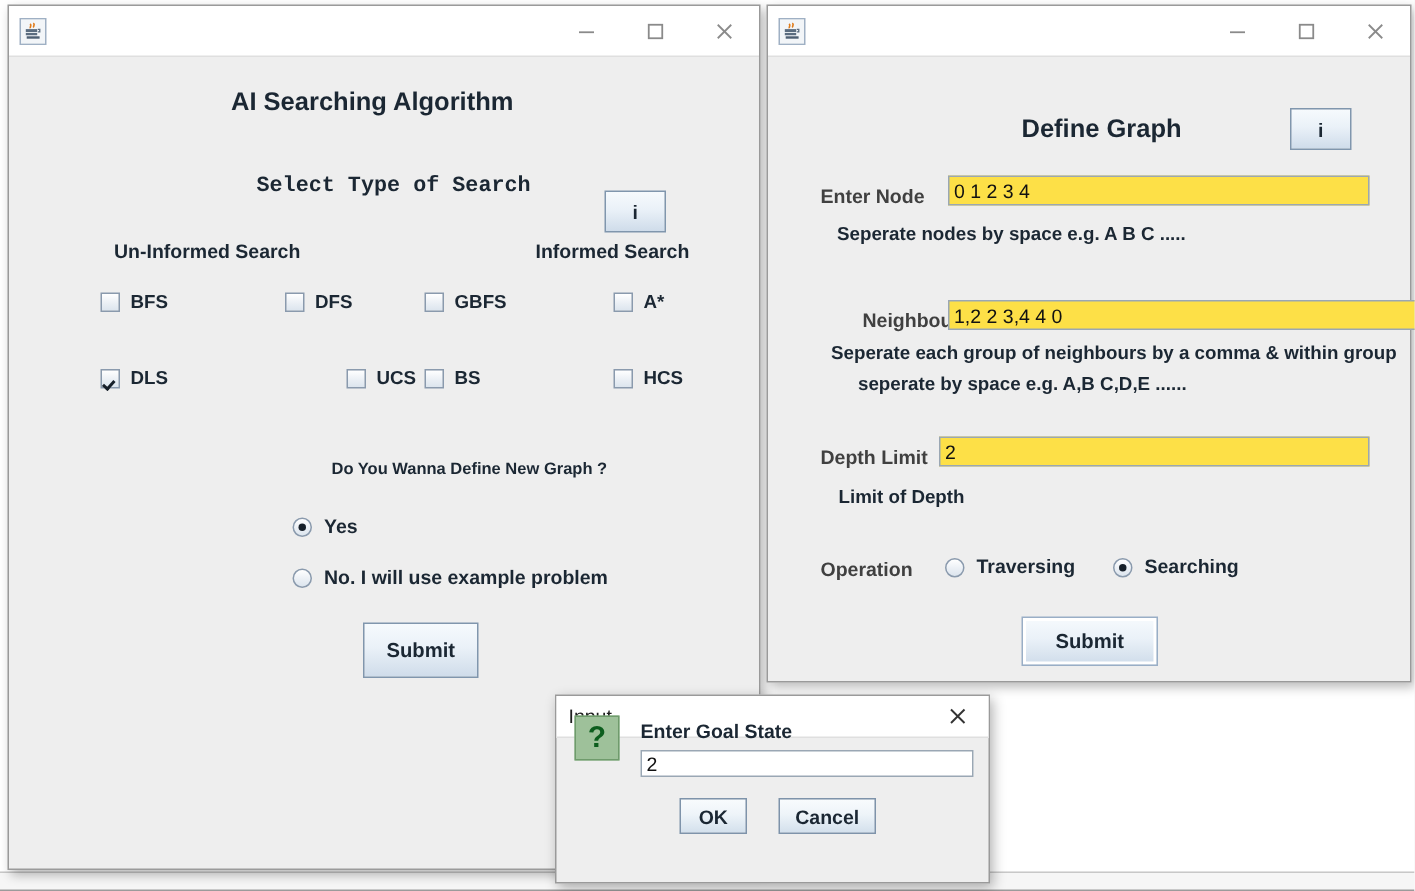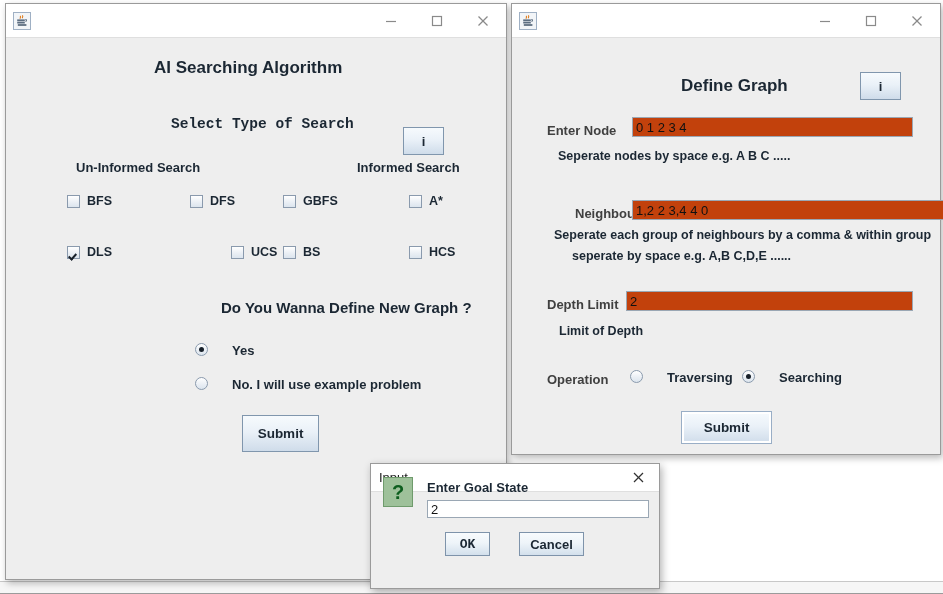--- a/index.html
+++ b/index.html
@@ -158,23 +158,22 @@
     margin-left: 7px;
     font-size: 12.5px;
     font-weight: bold;
     color: #1b2733;
   }
 
   
   .rb-row {
     position: absolute;
     display: flex;
-    align-items: flex-start;
-    white-space: nowrap;
-    gap: 16px;
+    align-items: flex-end;
+    white-space: nowrap;
   }
   .rb-circle {
     width: 13px; height: 13px;
     border-radius: 50%;
     border: 1px solid #8a9aad;
     background: linear-gradient(180deg,#ffffff 0%,#e9eef4 60%,#dce5ee 100%);
     box-sizing: border-box;
     position: relative;
     flex: 0 0 auto;
   }
@@ -211,21 +210,21 @@
   }
   .hint {
     position: absolute;
     font-weight: bold;
     color: #1b2733;
     font-size: 12.5px;
     white-space: nowrap;
   }
   .txtfield {
     position: absolute;
-    background: #c2410c;
+    background: #fde047;
     border: 1px solid #9aa7b4;
     box-sizing: border-box;
     display: flex;
     align-items: center;
     padding-left: 3px;
     font-size: 13px;
     color: #111111;
     font-family: "Liberation Sans", sans-serif;
     letter-spacing: 0px;
   }
@@ -398,21 +397,21 @@
       </div>
       <div class="cb-row" style="left:277px; top:207px;">
         <span class="cb-box"></span>
         <span class="cb-label">BS</span>
       </div>
       <div class="cb-row" style="left:403px; top:207px;">
         <span class="cb-box"></span>
         <span class="cb-label">HCS</span>
       </div>
 
-      <div class="h-sub" style="left:184px; top:261px; font-size:15px;padding-left:31px;">Do You Wanna Define New Graph ?</div>
+      <div class="h-sub" style="left:184px; top:269px; font-size:11px;padding-left:31px;">Do You Wanna Define New Graph ?</div>
 
       <div class="rb-row" style="left:189px; top:305px;">
         <span class="rb-circle selected"></span>
         <span class="rb-label">Yes</span>
       </div>
       <div class="rb-row" style="left:189px; top:339px;">
         <span class="rb-circle"></span>
         <span class="rb-label">No. I will use example problem</span>
       </div>
 
@@ -492,17 +491,17 @@
       <div class="dlg-close">
         <svg width="13" height="13" viewBox="0 0 13 13">
             <line x1="2" y1="2" x2="11" y2="11" stroke="#333333" stroke-width="1.3"></line>
             <line x1="11" y1="2" x2="2" y2="11" stroke="#333333" stroke-width="1.3"></line>
           </svg>
       </div>
     </div>
     <div class="q-icon">?</div>
     <div class="dlg-prompt">Enter Goal State</div>
     <div class="dlg-field">2</div>
-    <button class="dlg-btn" style="left:74px; top:68px; width:45px;font-family:Liberation Mono, monospace;">OK</button>
+    <button class="dlg-btn" style="left:82px; top:68px; width:45px;">OK</button>
     <button class="dlg-btn" style="left:148px; top:68px; width:65px;">Cancel</button>
   </div>
 
 </div>
 
 </body></html>

